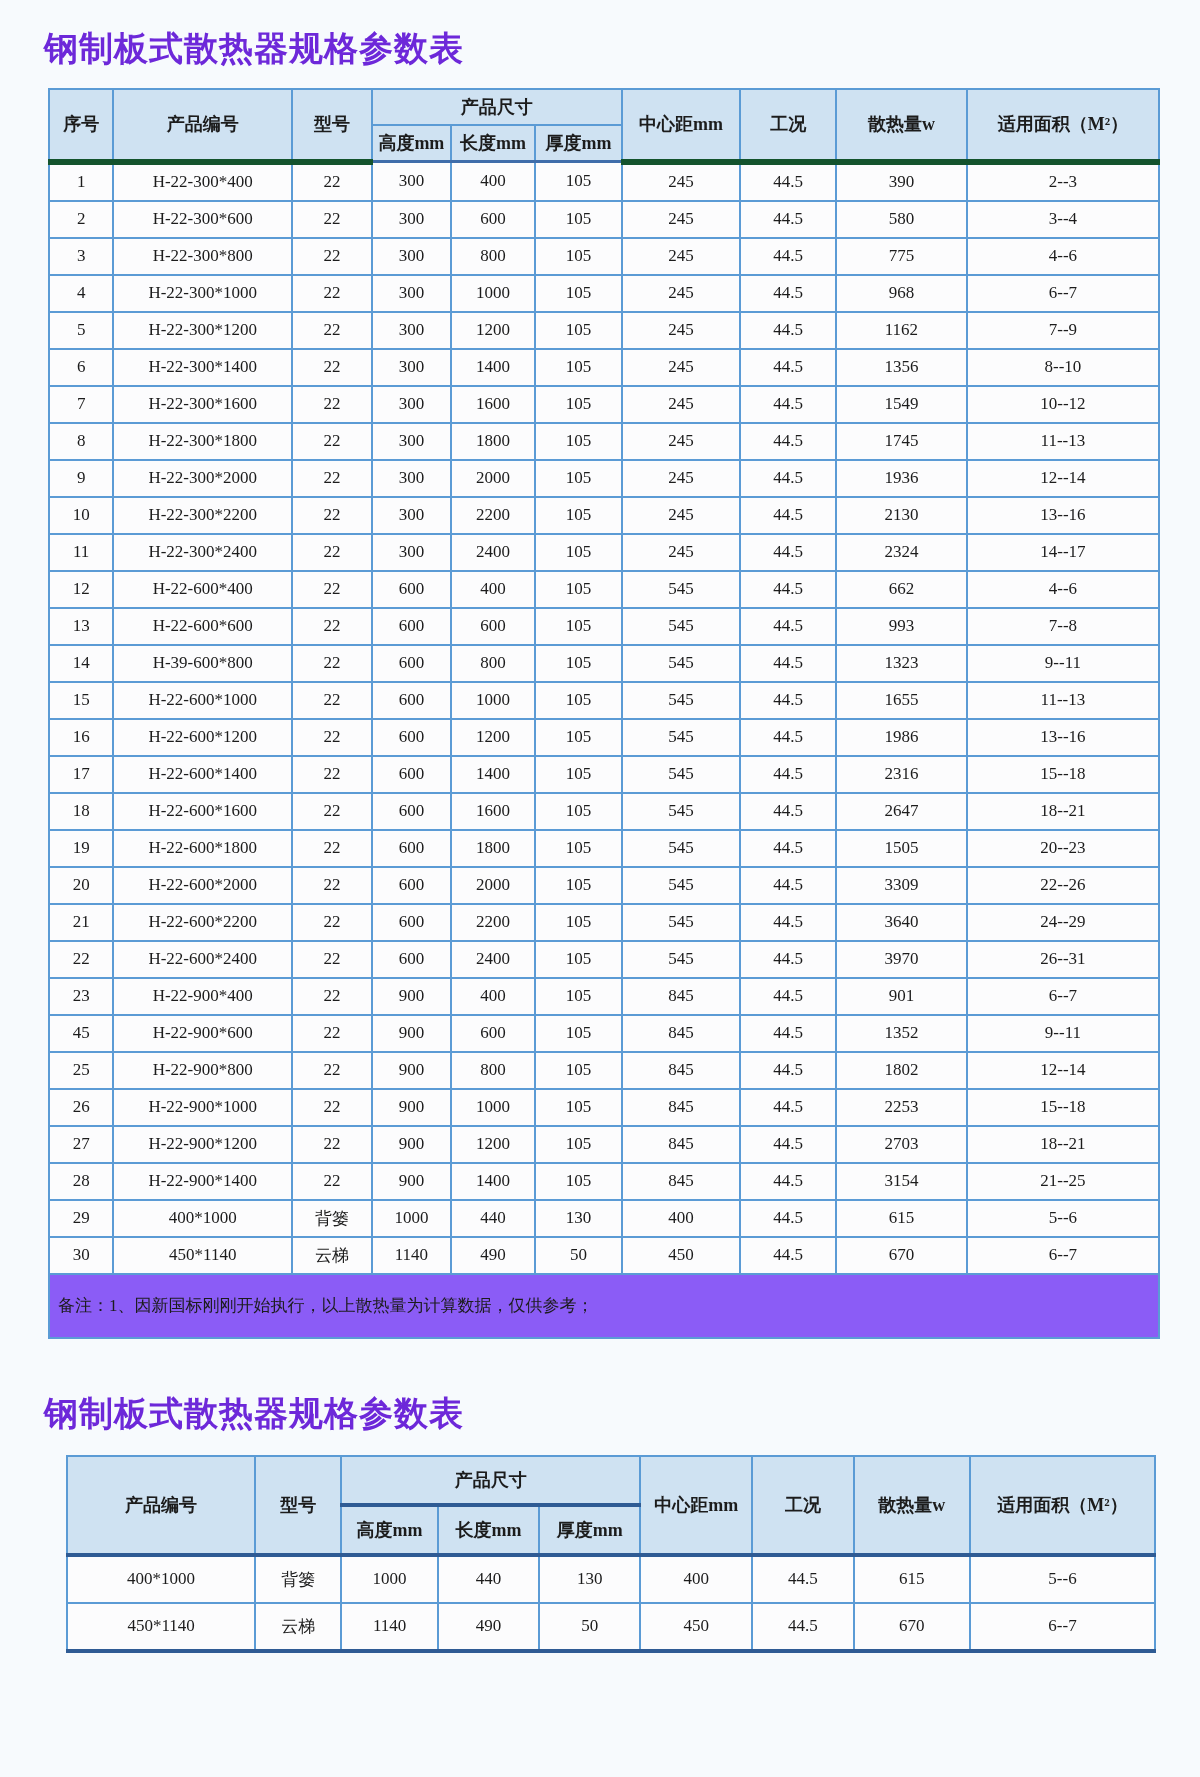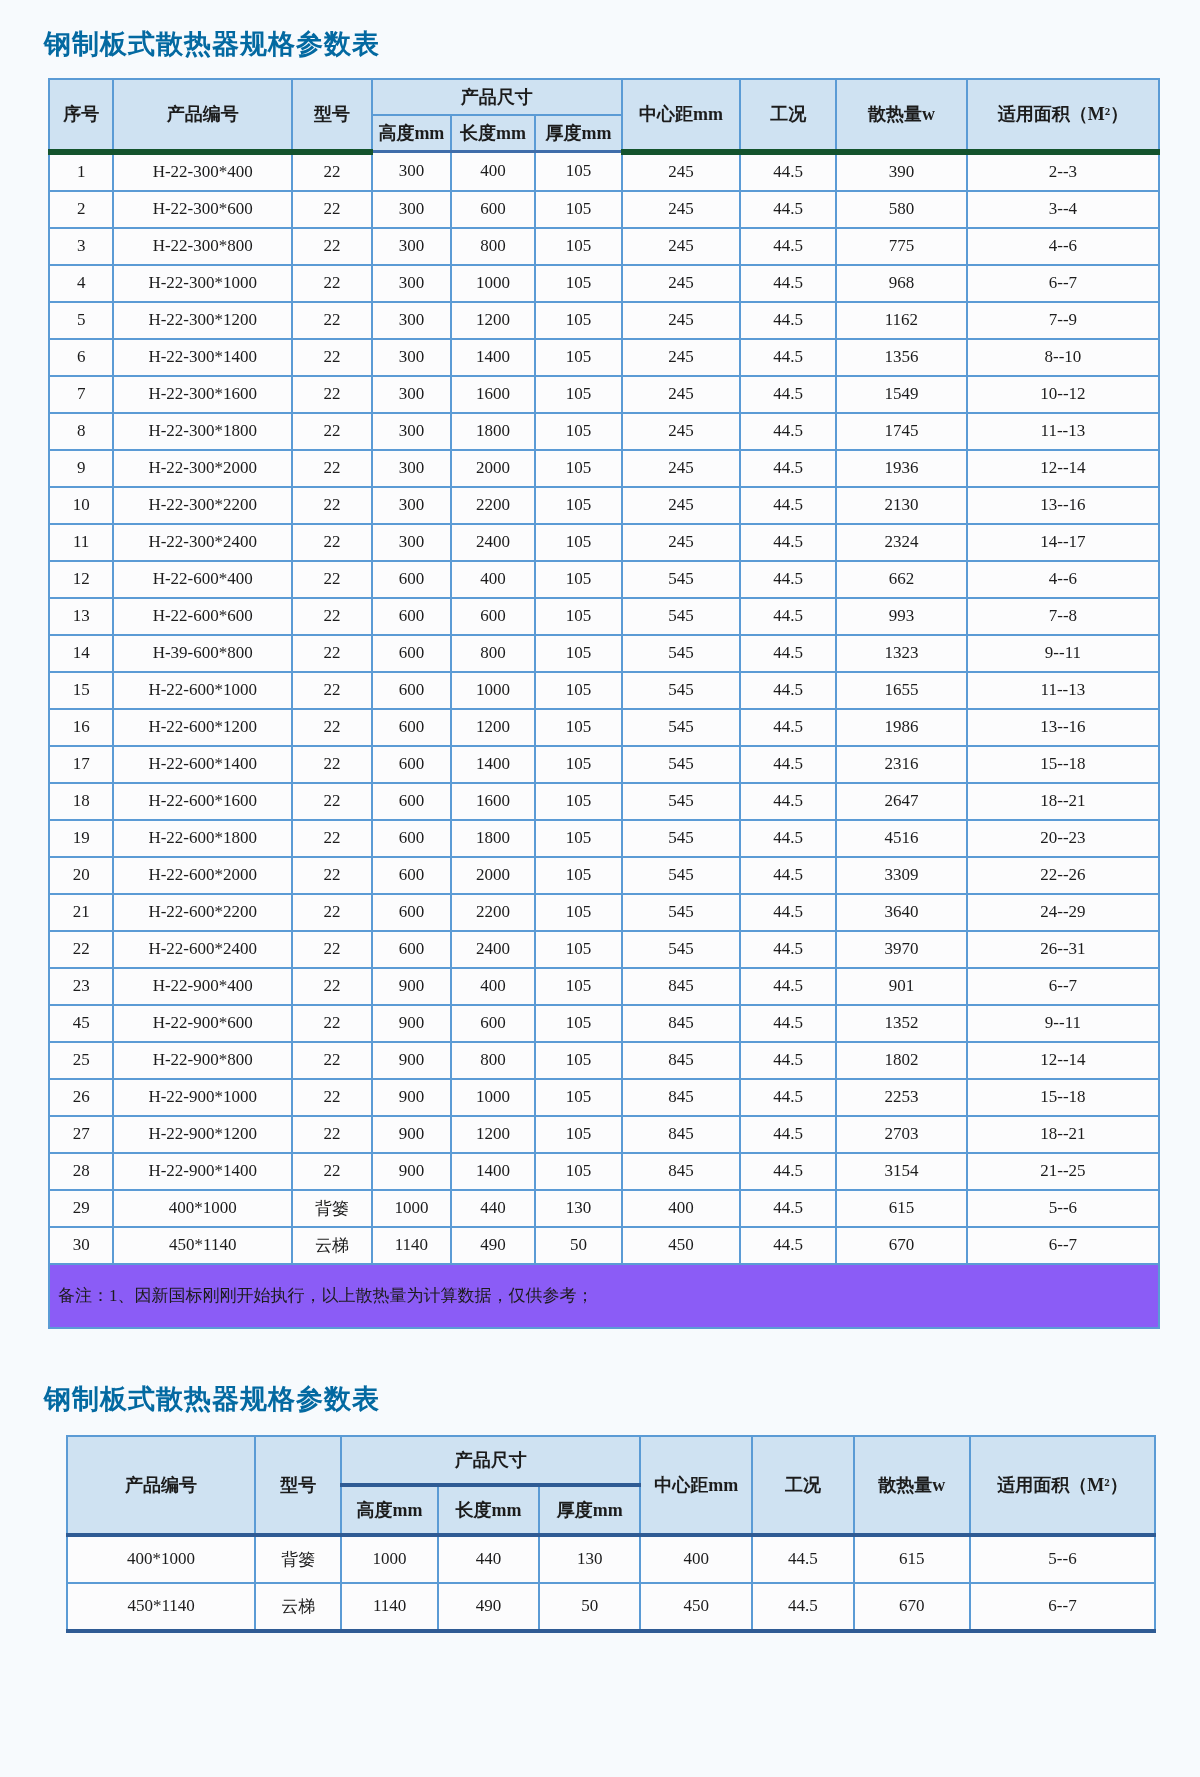--- a/index.html
+++ b/index.html
@@ -7,22 +7,22 @@
     width:1200px;height:1777px;
     background:#f7fafd;
     font-family:"Liberation Serif","DejaVu Serif",serif;
     color:#1c1c1c;
     overflow:hidden;
   }
   .page{position:relative;width:1200px;height:1777px;}
   .title{
     font-family:"Liberation Sans","DejaVu Sans",sans-serif;
     font-weight:bold;
-    font-size:27px;
-    color:#0369a1;
+    font-size:34px;
+    color:#6d28d9;
     margin:0 0 0 44px;
     letter-spacing:1px;
   }
   .title-1{padding-top:26px;margin-bottom:16px;}
   .title-2{margin-top:52px;margin-bottom:18px;}
 
   table{border-collapse:collapse;table-layout:fixed;}
   th,td{
     text-align:center;
     vertical-align:middle;
@@ -335,21 +335,21 @@
         </tr>
         <tr>
           <td>19</td>
           <td>H-22-600*1800</td>
           <td>22</td>
           <td>600</td>
           <td>1800</td>
           <td>105</td>
           <td>545</td>
           <td>44.5</td>
-          <td>4516</td>
+          <td>1505</td>
           <td>20--23</td>
         </tr>
         <tr>
           <td>20</td>
           <td>H-22-600*2000</td>
           <td>22</td>
           <td>600</td>
           <td>2000</td>
           <td>105</td>
           <td>545</td>

